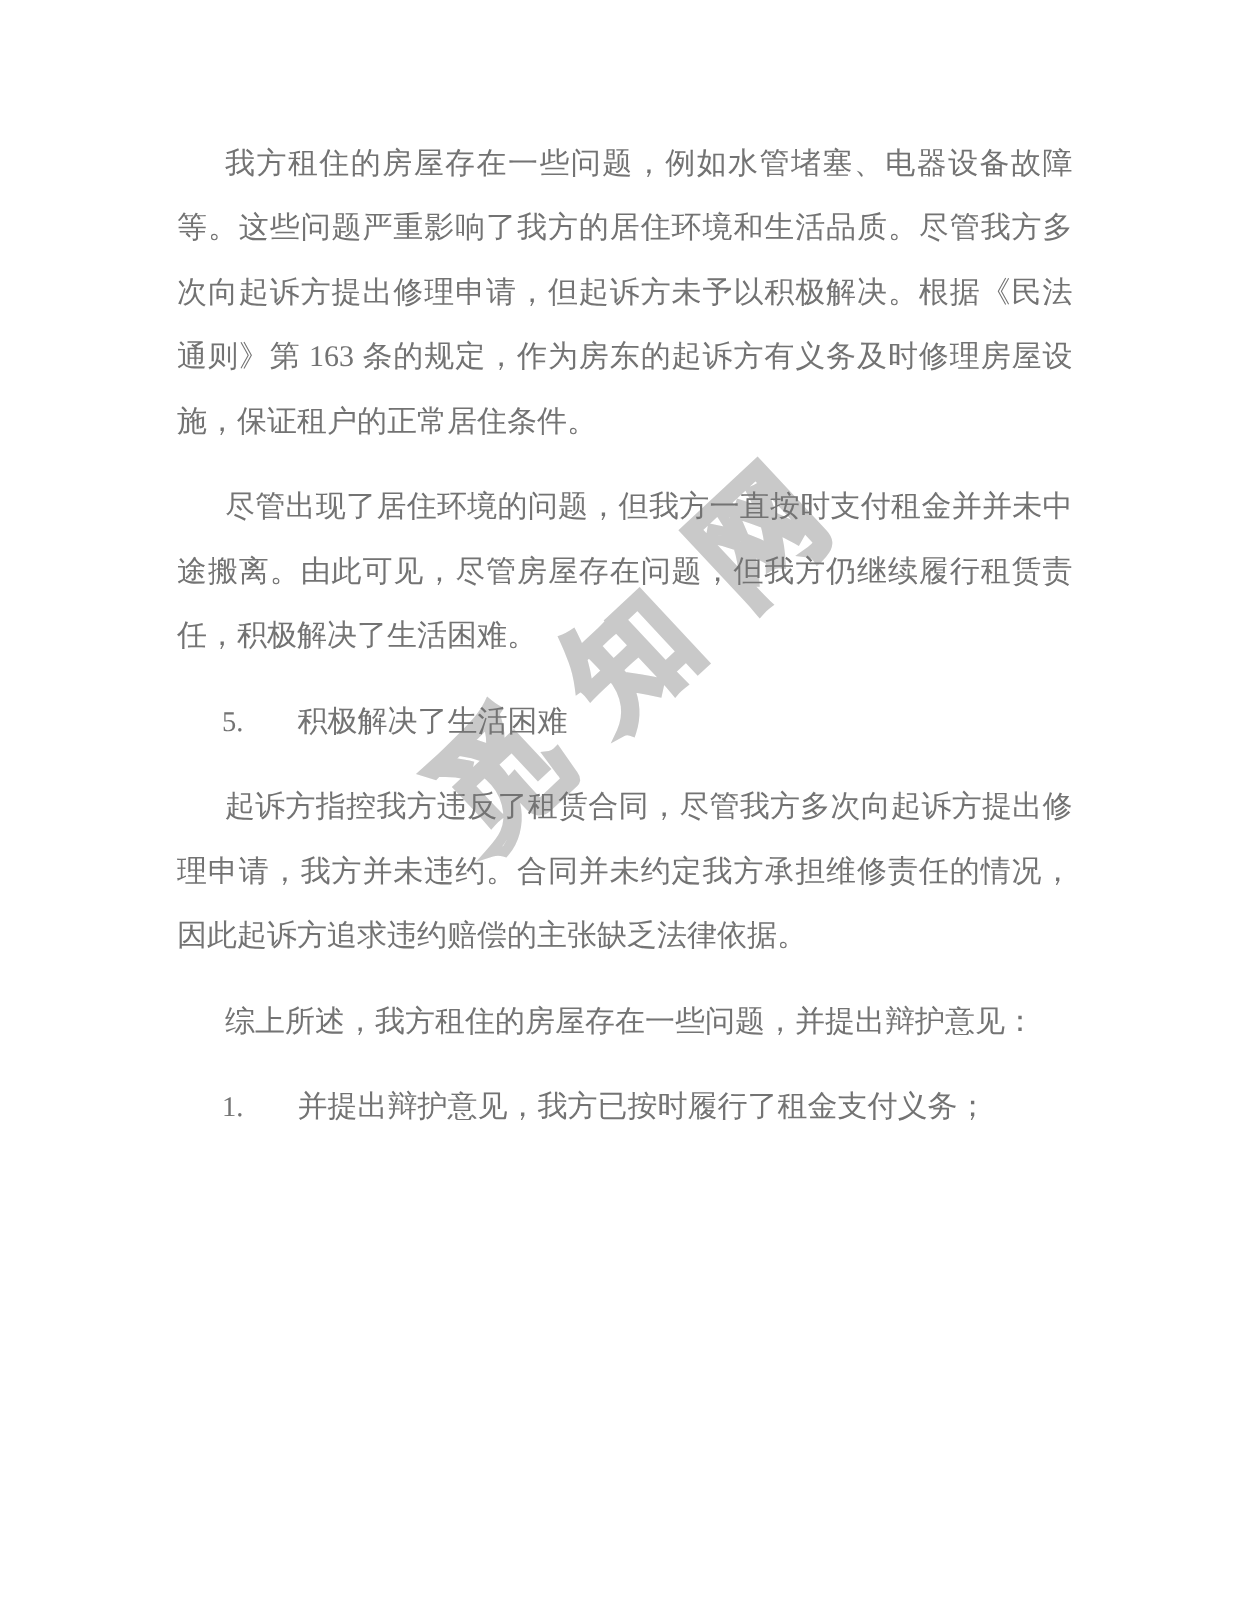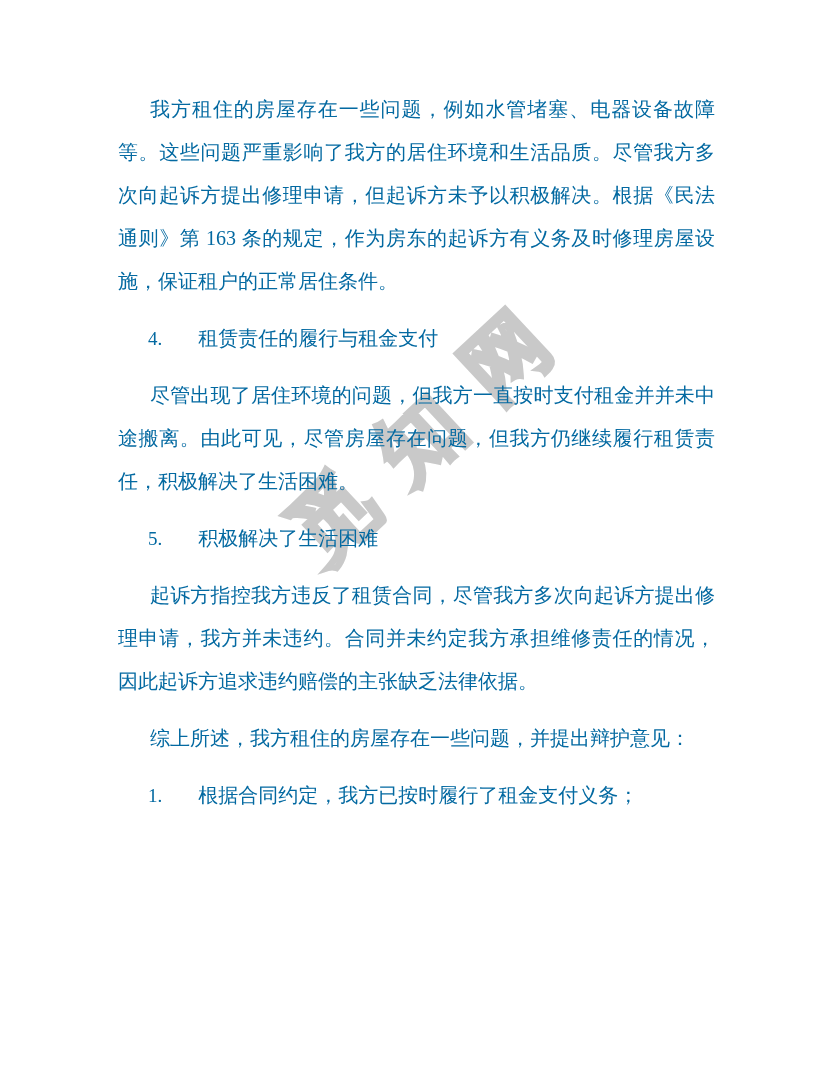--- a/index.html
+++ b/index.html
@@ -30,21 +30,21 @@
     -webkit-text-stroke: 4px #c9c9c9;
     z-index: 0;
     user-select: none;
   }
   .content {
     position: absolute;
     left: 118px;
     top: 88px;
     width: 597px;
     z-index: 1;
-    color: #0369a1;
+    color: #737373;
     font-size: 20px;
     line-height: 43px;
     text-align: justify;
   }
   .content p {
     margin: 0 0 14px 0;
   }
   .para, .heading {
     text-indent: 32px;
   }
@@ -63,28 +63,27 @@
 <body>
 
 <div class="page">
 
   <div class="watermark">觅知网</div>
 
   <div class="content">
 
     <p class="para">我方租住的房屋存在一些问题，例如水管堵塞、电器设备故障等。这些问题严重影响了我方的居住环境和生活品质。尽管我方多次向起诉方提出修理申请，但起诉方未予以积极解决。根据《民法通则》第 163 条的规定，作为房东的起诉方有义务及时修理房屋设施，保证租户的正常居住条件。</p>
 
-    <p class="numbered"><span class="num">4.</span><span class="tabgap"></span><span>租赁责任的履行与租金支付</span></p>
 
     <p class="para">尽管出现了居住环境的问题，但我方一直按时支付租金并并未中途搬离。由此可见，尽管房屋存在问题，但我方仍继续履行租赁责任，积极解决了生活困难。</p>
 
     <p class="numbered"><span class="num">5.</span><span class="tabgap"></span><span>积极解决了生活困难</span></p>
 
     <p class="para">起诉方指控我方违反了租赁合同，尽管我方多次向起诉方提出修理申请，我方并未违约。合同并未约定我方承担维修责任的情况，因此起诉方追求违约赔偿的主张缺乏法律依据。</p>
 
 
     <p class="para">综上所述，我方租住的房屋存在一些问题，并提出辩护意见：</p>
 
-    <p class="numbered"><span class="num">1.</span><span class="tabgap"></span><span>根据合同约定，我方已按时履行了租金支付义务；</span></p>
+    <p class="numbered"><span class="num">1.</span><span class="tabgap"></span><span>并提出辩护意见，我方已按时履行了租金支付义务；</span></p>
 
 
   </div>
 </div>
 
 </body></html>

